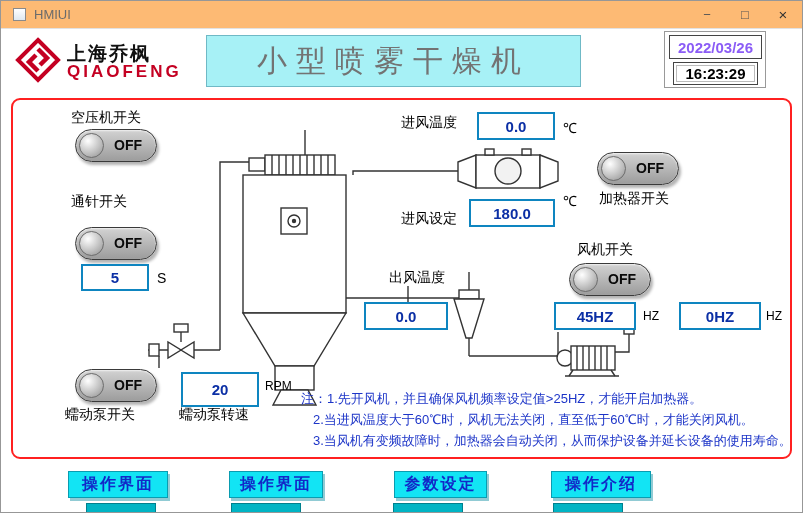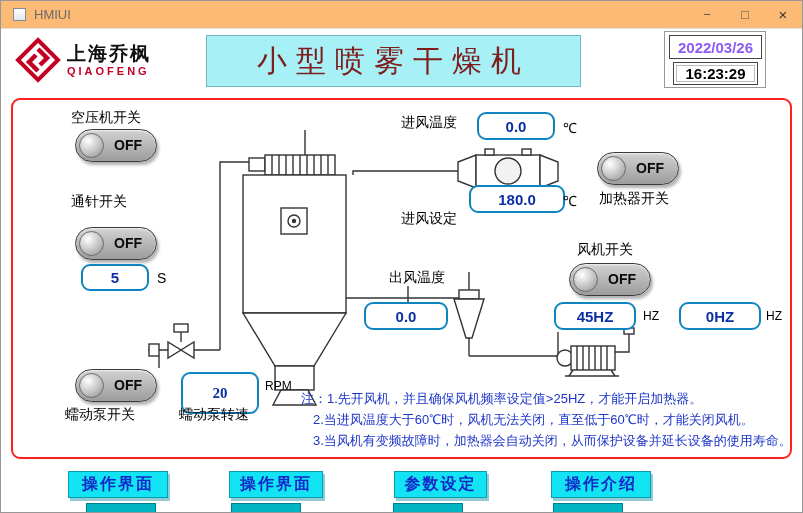--- a/index.html
+++ b/index.html
@@ -9,34 +9,34 @@
   .titlebar{position:absolute;left:0;top:0;width:100%;height:28px;background:#fdba74;border-bottom:1px solid #e2e2e2;display:flex;align-items:center;}
   .app-icon{width:13px;height:13px;border:1px solid #8a8a8a;margin:0 8px 0 12px;background:linear-gradient(#fff,#dfe8ef);}
   .win-title{font-size:13px;color:#6b6b6b;}
   .win-ctrls{margin-left:auto;display:flex;align-items:center;height:100%;}
   .win-btn{width:38px;height:100%;display:flex;align-items:center;justify-content:center;font-size:13px;color:#555;cursor:pointer;}
   .win-btn.close{font-size:15px;color:#333;}
   
   .brand{position:absolute;left:14px;top:36px;display:flex;align-items:center;}
   .brand-text{margin-left:6px;}
   .brand-cn{font-size:19px;font-weight:bold;color:#111;letter-spacing:2px;line-height:22px;}
-  .brand-en{font-size:11px;font-weight:bold;color:#c40022;letter-spacing:3px;line-height:13px;}
-  .banner{position:absolute;left:205px;top:34px;width:375px;height:52px;background:var(--banner-bg,#a7f1f6);border:1px solid #6fb9c6;display:flex;align-items:center;justify-content:center;font-size:30px;letter-spacing:9px;color:#7f1d1d;}
+  .brand-en{font-size:17px;font-weight:bold;color:#c40022;letter-spacing:3px;line-height:13px;}
+  .banner{position:absolute;left:205px;top:34px;width:375px;height:52px;background:var(--banner-bg,#a7f1f6);border:1px solid #6fb9c6;display:flex;align-items:center;justify-content:center;font-size:30px;letter-spacing:9px;color:#737373;}
   .dt-group{position:absolute;left:663px;top:30px;width:102px;height:57px;border:1px solid #999;background:#fff;}
   .date-box{position:absolute;left:4px;top:3px;width:93px;height:24px;border:1px solid #444;display:flex;align-items:center;justify-content:center;font-size:15px;font-weight:bold;color:#8b5cf6;}
   .time-box{position:absolute;left:8px;top:30px;width:85px;height:23px;border:1px solid #444;box-shadow:inset 0 0 0 2px #fff,inset 0 0 0 3px #bbb;display:flex;align-items:center;justify-content:center;font-size:15px;font-weight:bold;color:#000;}
   
   .main{position:absolute;left:10px;top:97px;width:781px;height:361px;border:2px solid var(--frame-red,#ff2020);border-radius:9px;}
   .diagram{position:absolute;left:0;top:0;width:781px;height:361px;}
   
   .toggle{position:absolute;width:82px;height:33px;border:1px solid #3a3a3a;border-radius:17px;background:linear-gradient(#d2d2d2,#9c9c9c);box-shadow:inset 0 1px 2px rgba(255,255,255,.7),2px 3px 3px rgba(0,0,0,.3);cursor:pointer;}
   .knob{position:absolute;left:3px;top:3px;width:25px;height:25px;border-radius:50%;border:1px solid #6d6d6d;background:radial-gradient(circle at 35% 30%,#ffffff,#c2c2c2 55%,#8f8f8f);}
   .state{position:absolute;right:14px;top:7px;font-size:14px;font-weight:bold;color:#0a0a0a;}
   
-  .field{position:absolute;background:#fff;border:2px solid var(--field-border,#0e85c0);border-radius:9px;display:flex;align-items:center;justify-content:center;font-size:15px;font-weight:bold;color:var(--field-text,#0b2fa5);cursor:pointer;}
+  .field{position:absolute;background:#fff;border:2px solid var(--field-border,#0e85c0);border-radius:0;display:flex;align-items:center;justify-content:center;font-size:15px;font-weight:bold;color:var(--field-text,#0b2fa5);cursor:pointer;}
   .lbl{position:absolute;font-size:14px;color:#000;white-space:nowrap;}
   .lbl.small{font-size:12px;}
   .note{position:absolute;font-size:13px;color:var(--note-text,#1d35c8);white-space:nowrap;}
   
   .nav-btn{position:absolute;top:470px;height:27px;background:var(--nav-bg,#12e4f4);border:1px solid #0a9cb0;box-shadow:2px 3px 0 rgba(10,140,160,.45);display:flex;align-items:center;justify-content:center;font-size:16px;font-weight:bold;letter-spacing:2px;color:var(--nav-text,#1228c8);cursor:pointer;}
   .sliver{position:absolute;bottom:-1px;height:10px;background:#00b4c4;border:1px solid #00808e;}
 </style>
 </head>
 <body>
 
@@ -147,30 +147,30 @@
 
     <div class="field" style="left:68px;top:164px;width:68px;height:27px;">5</div>
     <span class="lbl" style="left:144px;top:170px;">S</span>
 
     <div class="toggle" style="left:62px;top:269px;">
       <span class="knob"></span>
       <span class="state">OFF</span>
     </div>
     <span class="lbl" style="left:52px;top:306px;">蠕动泵开关</span>
 
-    <div class="field" style="left:168px;top:272px;width:78px;height:42px;font-family:Liberation Serif, serif;">20</div>
+    <div class="field" style="left:168px;top:272px;width:78px;height:35px;">20</div>
     <span class="lbl small" style="left:252px;top:279px;">RPM</span>
     <span class="lbl" style="left:166px;top:306px;">蠕动泵转速</span>
 
     <span class="lbl" style="left:388px;top:14px;">进风温度</span>
     <div class="field" style="left:464px;top:12px;width:78px;height:28px;">0.0</div>
     <span class="lbl" style="left:550px;top:18px;">℃</span>
 
     <span class="lbl" style="left:388px;top:91px;margin-top:19px;">进风设定</span>
-    <div class="field" style="left:456px;top:85px;width:96px;height:28px;">180.0</div>
+    <div class="field" style="left:456px;top:99px;width:86px;height:28px;">180.0</div>
     <span class="lbl" style="left:550px;top:91px;">℃</span>
 
     <div class="toggle" style="left:584px;top:52px;">
       <span class="knob"></span>
       <span class="state">OFF</span>
     </div>
     <span class="lbl" style="left:586px;top:90px;">加热器开关</span>
 
     <span class="lbl" style="left:376px;top:169px;">出风温度</span>
     <div class="field" style="left:351px;top:202px;width:84px;height:28px;">0.0</div>

